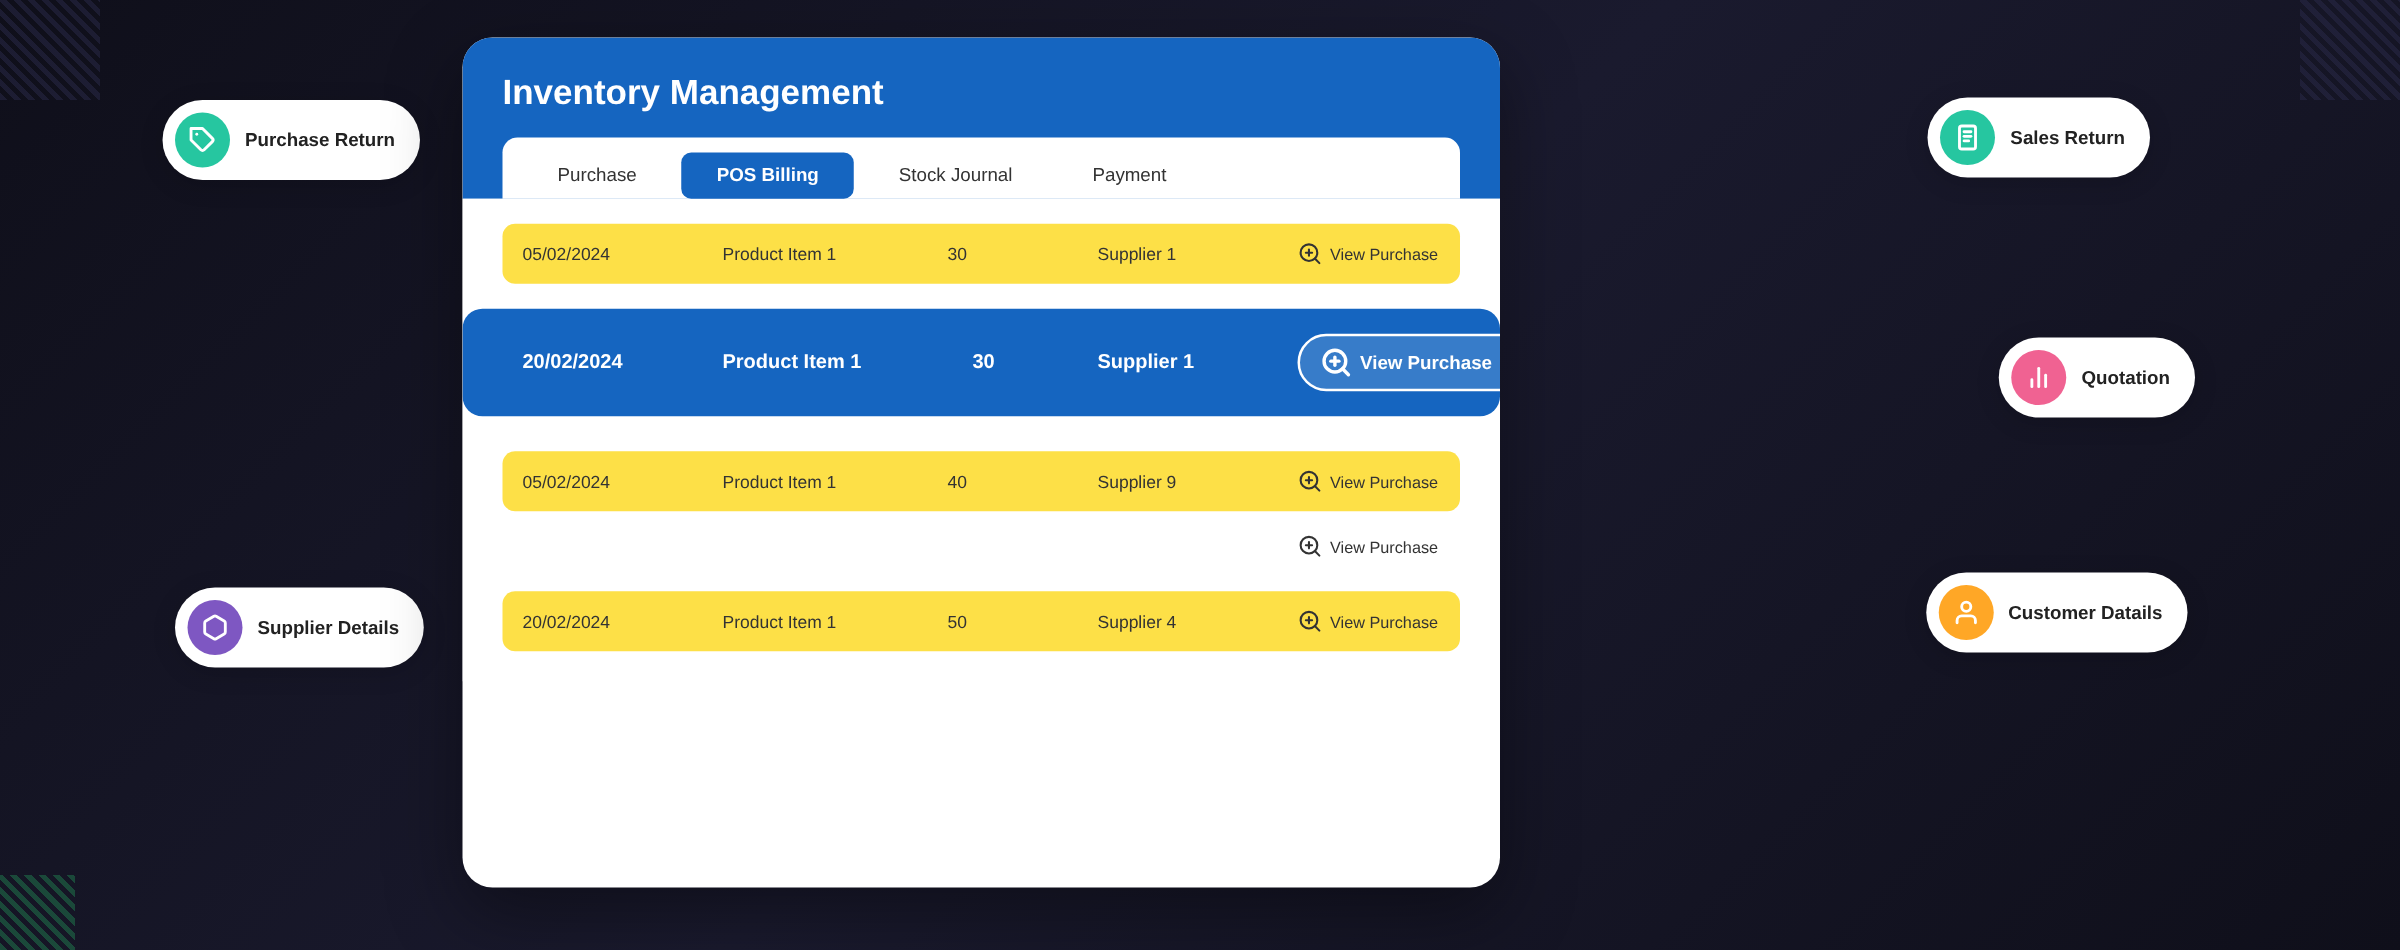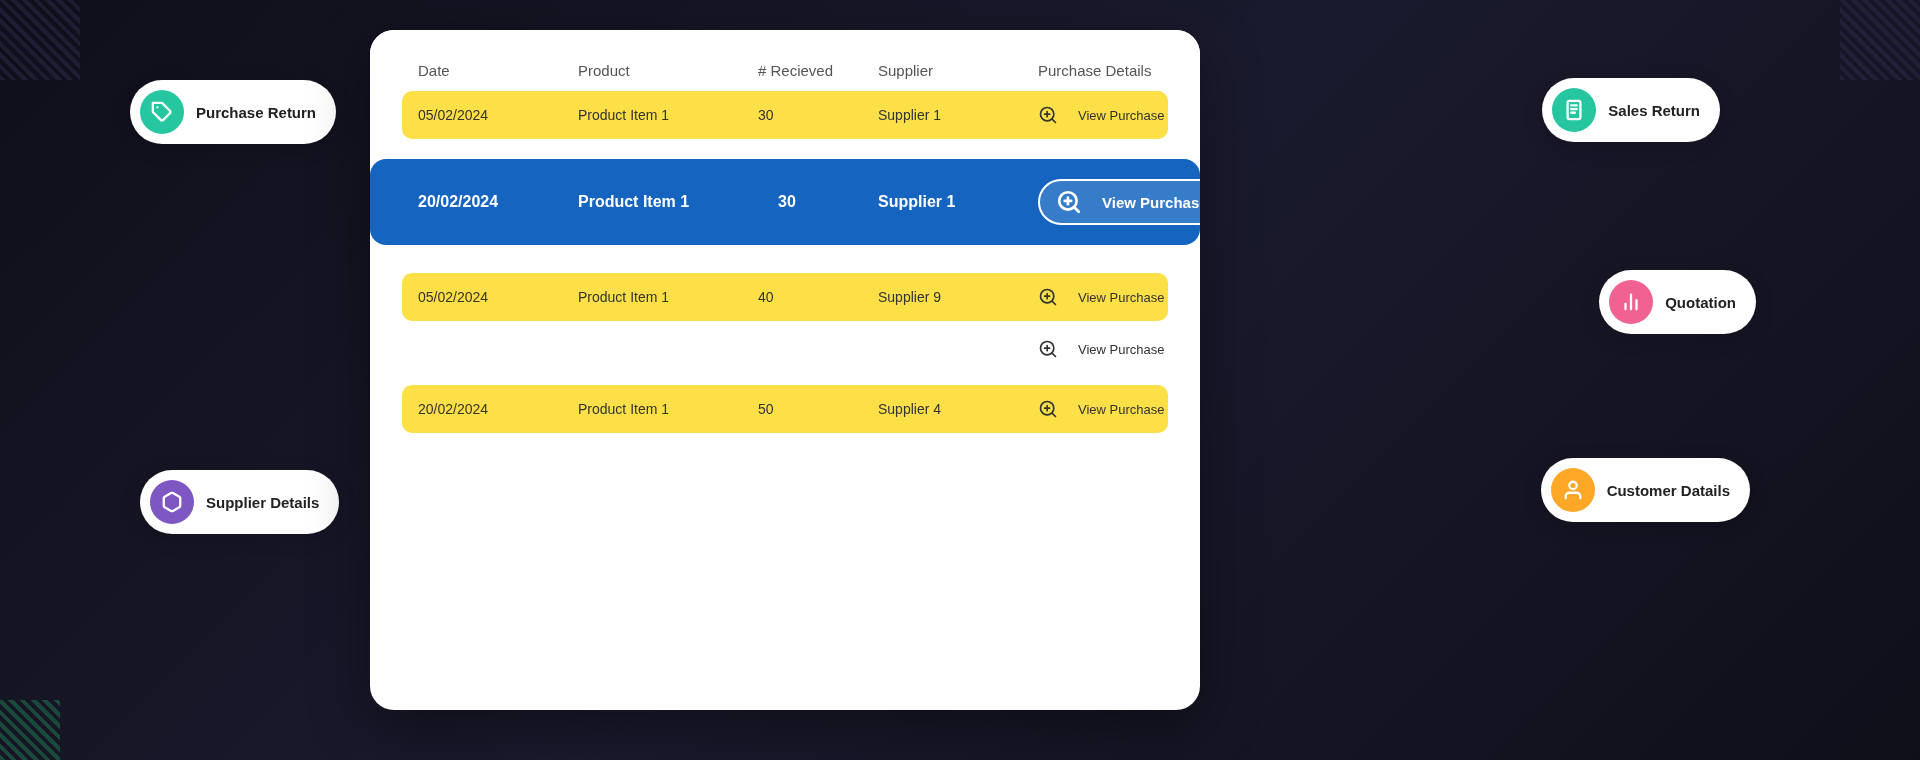--- a/index.html
+++ b/index.html
@@ -119,21 +119,21 @@
     }
 
     .table-row.normal {
       background: #fde047;
     }
 
     
     .view-purchase-btn {
       display: flex;
       align-items: center;
-      gap: 20px;
+      gap: 6px;
       background: transparent;
       border: none;
       color: #333;
       font-size: 13px;
       cursor: pointer;
       font-weight: 500;
       text-align: center;
     }
 
     .view-purchase-btn.white {
@@ -279,31 +279,34 @@
   <div class="floating-icon icon-purple">
     <svg width="22" height="22" viewBox="0 0 24 24" fill="none" stroke="white" stroke-width="2.5" stroke-linecap="round" stroke-linejoin="round">
       <path d="M21 16V8a2 2 0 00-1-1.73l-7-4a2 2 0 00-2 0l-7 4A2 2 0 003 8v8a2 2 0 001 1.73l7 4a2 2 0 002 0l7-4A2 2 0 0021 16z"></path>
     </svg>
   </div>
   <span class="floating-label-text">Supplier Details</span>
 </div>
 
 <div class="main-card">
 
+  <div class="card-header">
+    <h1 class="card-title">Inventory Management</h1>
+
+    <div class="tabs-container">
+      <button class="tab">Purchase</button>
+      <button class="tab active">POS Billing</button>
+      <button class="tab">Stock Journal</button>
+      <button class="tab">Payment</button>
+    </div>
+  </div>
 
   <div class="tab-content">
     <div class="table-container">
 
-      <div class="table-header">
-        <span>Date</span>
-        <span>Product</span>
-        <span># Recieved</span>
-        <span>Supplier</span>
-        <span>Purchase Details</span>
-      </div>
 
       <div class="table-row normal">
         <span>05/02/2024</span>
         <span>Product Item 1</span>
         <span>30</span>
         <span>Supplier 1</span>
         <button class="view-purchase-btn">
           <svg class="search-icon" viewBox="0 0 24 24" fill="none" stroke="currentColor" stroke-width="2" stroke-linecap="round" stroke-linejoin="round">
             <circle cx="11" cy="11" r="8"></circle>
             <line x1="21" y1="21" x2="16.65" y2="16.65"></line>

